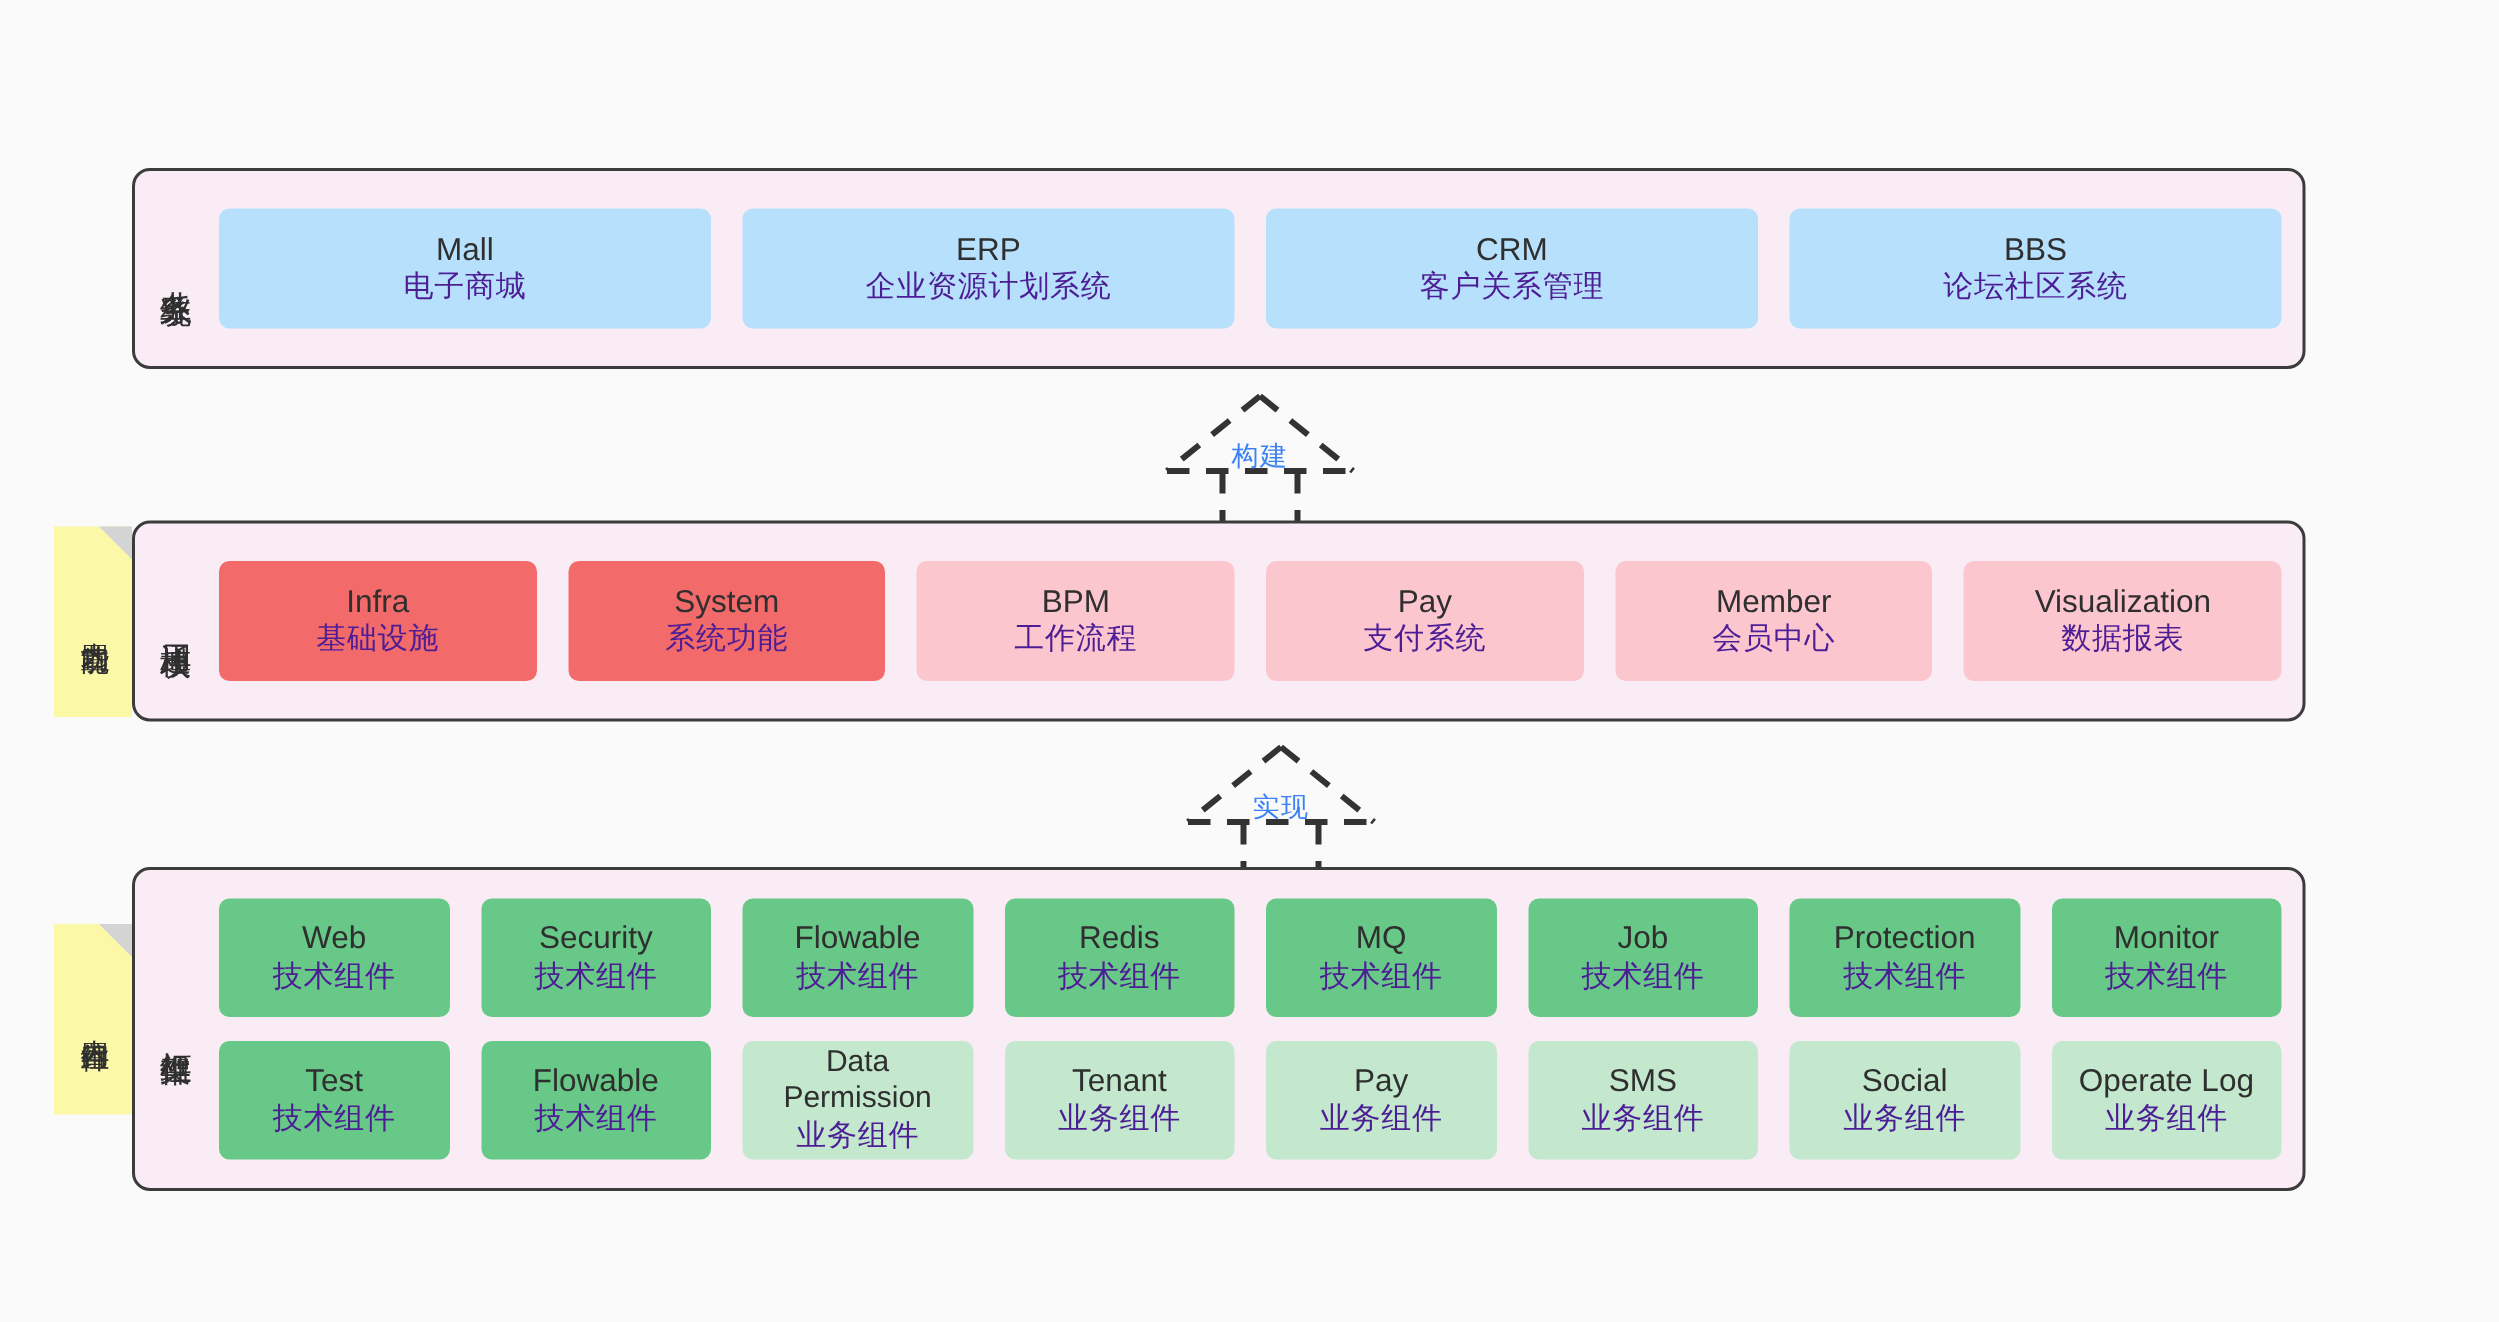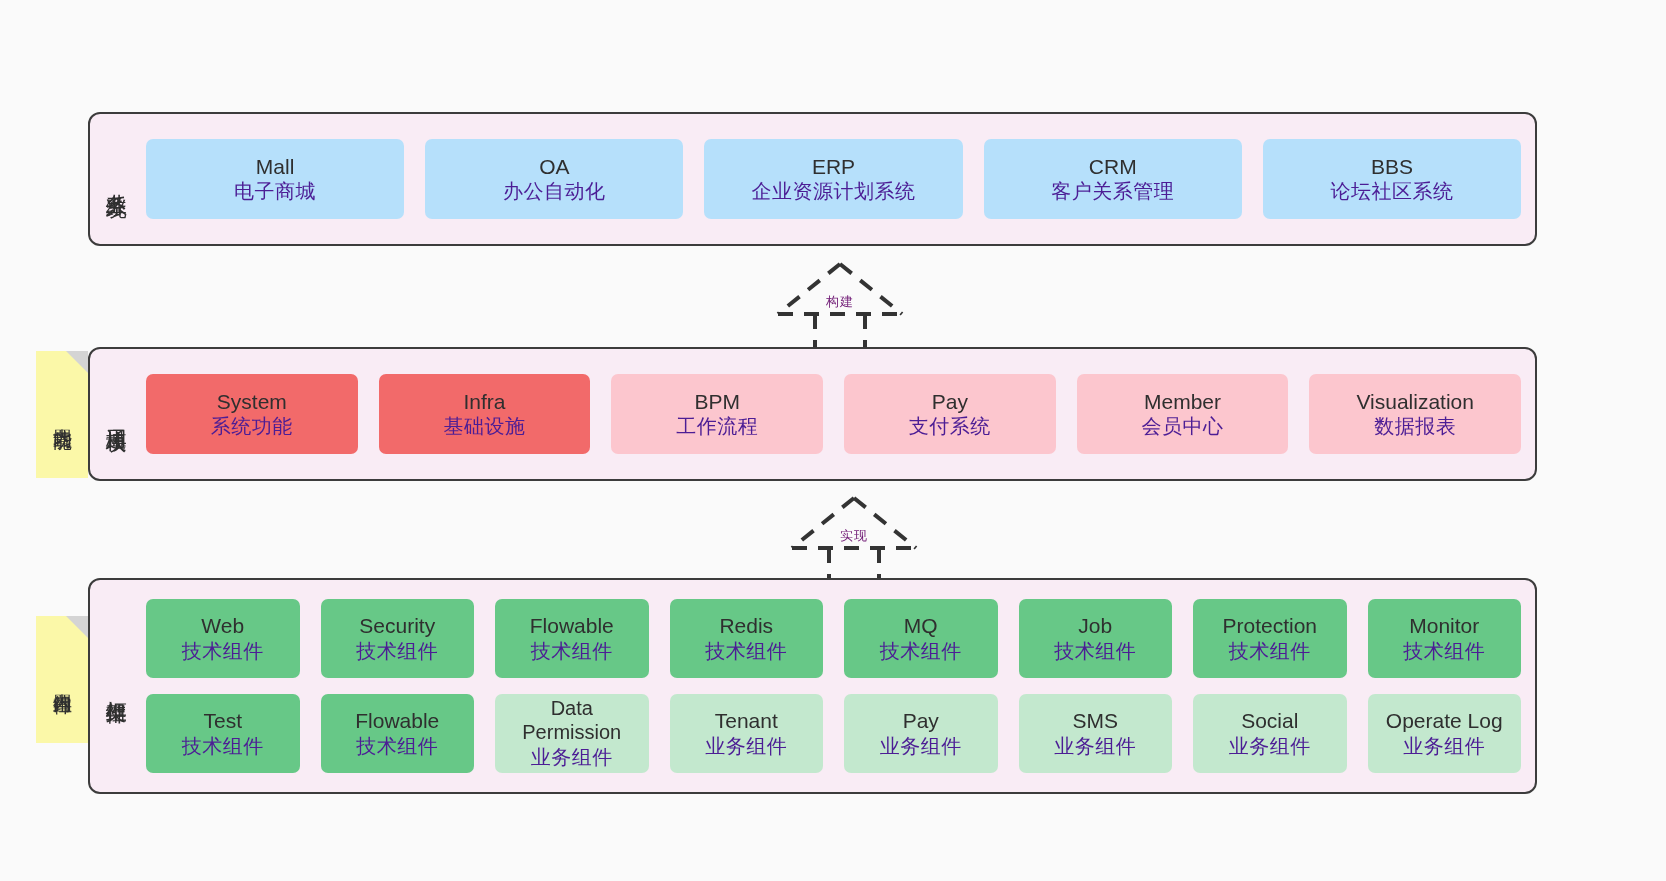--- a/index.html
+++ b/index.html
@@ -161,45 +161,41 @@
     position: absolute;
     width: 160px;
     height: 92px;
   }
   .gen-arrow svg { display: block; width: 160px; height: 92px; }
   .gen-label {
     position: absolute;
     left: 0; right: 0;
     top: 36px;
     text-align: center;
-    font-size: 13px;
+    font-size: 18px;
     line-height: 1.2;
-    color: #701a75;
+    color: #3b82f6;
     letter-spacing: 1px;
     user-select: none;
   }
   #arrow-build { left: 760px; top: 258px; }
   #arrow-impl  { left: 774px; top: 492px; }
 </style>
 </head>
 <body>
 
 <div id="canvas">
 
   <div class="layer" id="layer-business">
     <div class="layer-title">业务系统</div>
     <div class="layer-body">
       <div class="row">
         <div class="cell">
           <span class="en">Mall</span>
           <span class="cn">电子商城</span>
-        </div>
-        <div class="cell">
-          <span class="en">OA</span>
-          <span class="cn">办公自动化</span>
         </div>
         <div class="cell">
           <span class="en">ERP</span>
           <span class="cn">企业资源计划系统</span>
         </div>
         <div class="cell">
           <span class="en">CRM</span>
           <span class="cn">客户关系管理</span>
         </div>
         <div class="cell">
@@ -224,26 +220,26 @@
   <div class="sticky" id="sticky-common">
     <span class="fold"></span>
     <span>内置功能</span>
   </div>
 
   <div class="layer" id="layer-common">
     <div class="layer-title">通用模块</div>
     <div class="layer-body">
       <div class="row">
         <div class="cell red-strong">
+          <span class="en">Infra</span>
+          <span class="cn">基础设施</span>
+        </div>
+        <div class="cell red-strong">
           <span class="en">System</span>
           <span class="cn">系统功能</span>
-        </div>
-        <div class="cell red-strong">
-          <span class="en">Infra</span>
-          <span class="cn">基础设施</span>
         </div>
         <div class="cell red-light">
           <span class="en">BPM</span>
           <span class="cn">工作流程</span>
         </div>
         <div class="cell red-light">
           <span class="en">Pay</span>
           <span class="cn">支付系统</span>
         </div>
         <div class="cell red-light">

